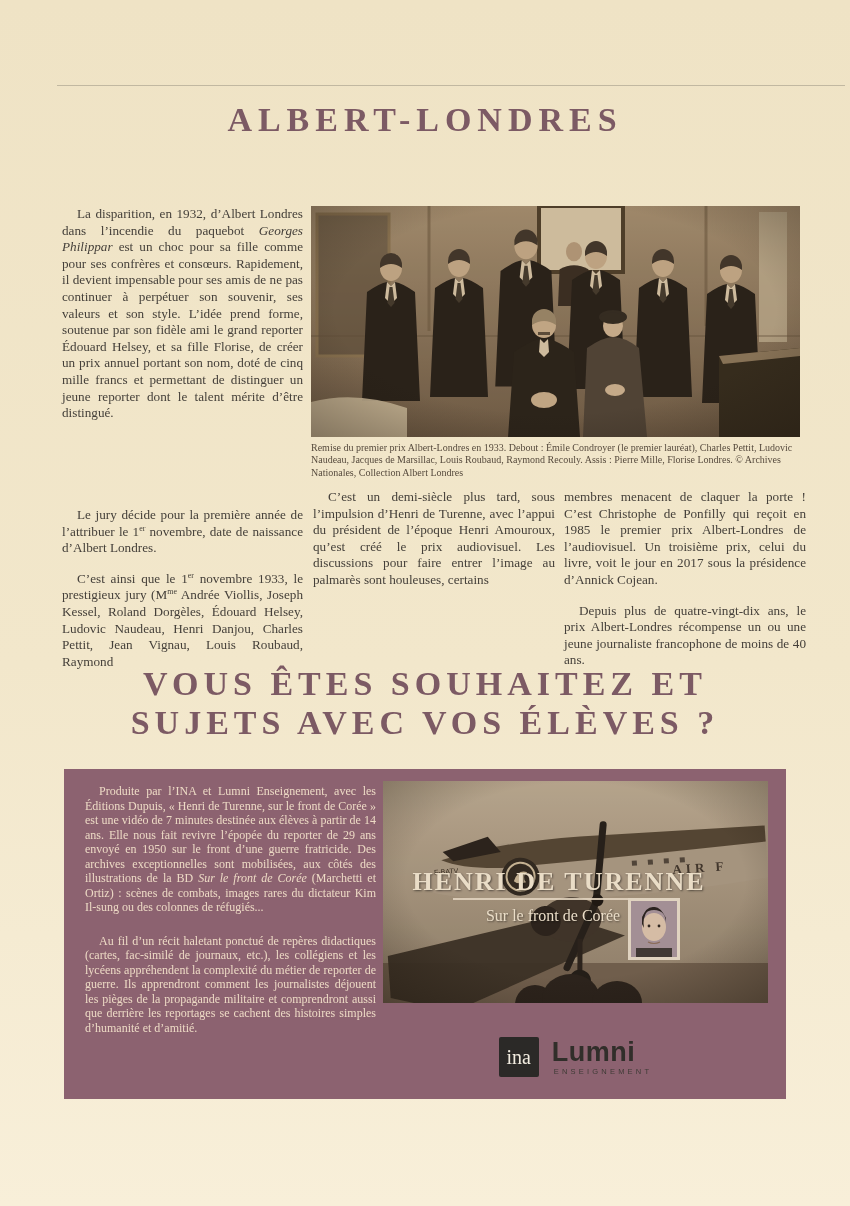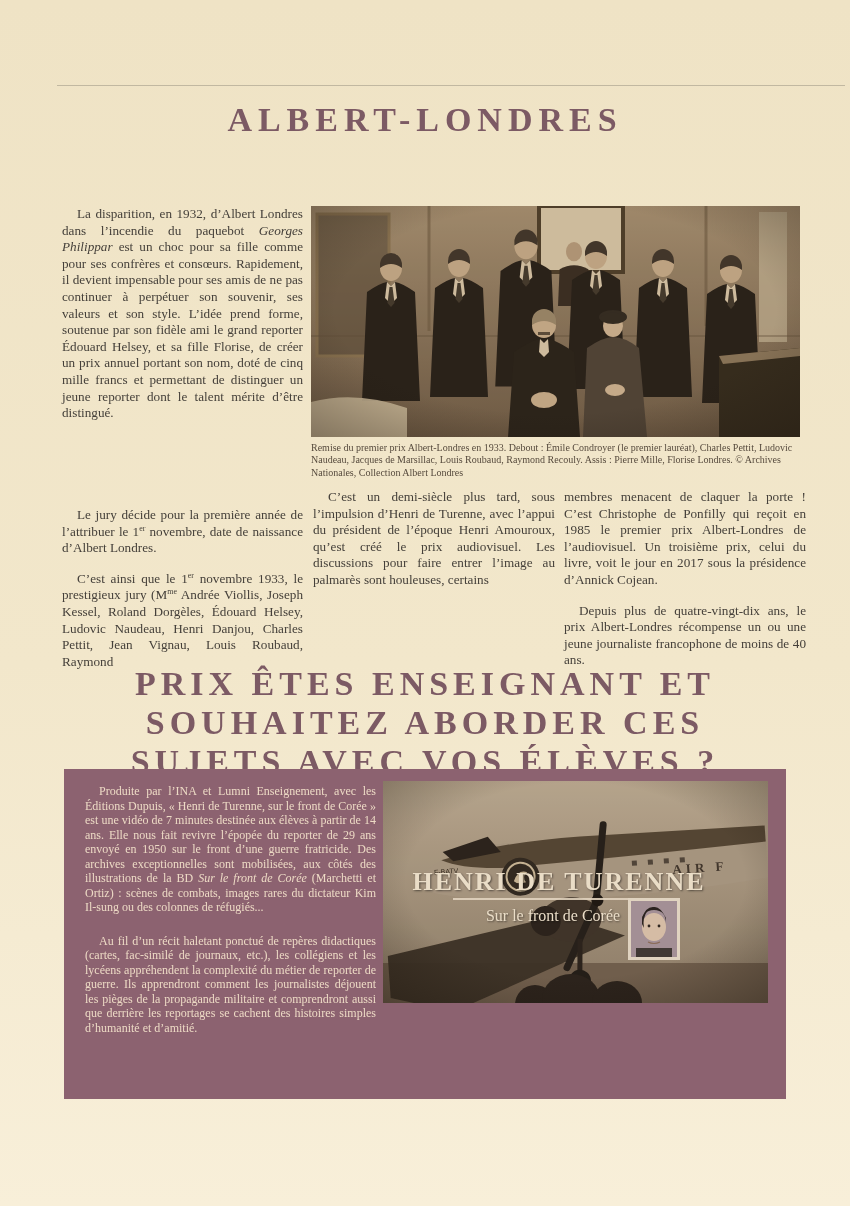--- a/index.html
+++ b/index.html
@@ -171,22 +171,21 @@
   <div class="col col2">
     <p class="indent">C’est un demi-siècle plus tard, sous l’impulsion d’Henri de Turenne, avec l’appui du président de l’époque Henri Amouroux, qu’est créé le prix audiovisuel. Les discussions pour faire entrer l’image au palmarès sont houleuses, certains</p>
   </div>
 
   <div class="col col3">
     <p>membres menacent de claquer la porte ! C’est Christophe de Ponfilly qui reçoit en 1985 le premier prix Albert-Londres de l’audiovisuel. Un troisième prix, celui du livre, voit le jour en 2017 sous la présidence d’Annick Cojean.</p>
     <p class="indent">Depuis plus de quatre-vingt-dix ans, le prix Albert-Londres récompense un ou une jeune journaliste francophone de moins de 40 ans.</p>
   </div>
 
   <div class="section-heading">
-    <div>PRIX ÊTES ENSEIGNANT ET</div>
-    <div>SOUHAITEZ ABORDER CES</div>
+    <div>VOUS ÊTES SOUHAITEZ ET</div>
     <div>SUJETS AVEC VOS ÉLÈVES ?</div>
   </div>
 
   <div class="promo-box">
 
     <div class="promo-text">
       <p class="indent"><span>Produite par l’INA et Lumni Enseignement, avec les Éditions Dupuis, « Henri de Turenne, sur le front de Corée » est une vidéo de 7 minutes destinée aux élèves à partir de 14 ans. Elle nous fait revivre l’épopée du reporter de 29 ans envoyé en 1950 sur le front d’une guerre fratricide. Des archives exceptionnelles sont mobilisées, aux côtés des illustrations de la BD </span><span class="ital">Sur le front de Corée</span><span> (Marchetti et Ortiz) : scènes de combats, images rares du dictateur Kim Il-sung ou des colonnes de réfugiés...</span></p>
       <p class="indent">Au fil d’un récit haletant ponctué de repères didactiques (cartes, fac-similé de journaux, etc.), les collégiens et les lycéens appréhendent la complexité du métier de reporter de guerre. Ils apprendront comment les journalistes déjouent les pièges de la propagande militaire et comprendront aussi que derrière les reportages se cachent des histoires simples d’humanité et d’amitié.</p>
     </div>
 
@@ -251,16 +250,25 @@
           <circle cx="21" cy="28" r="1.4" fill="#2a211c"></circle>
           <circle cx="31" cy="28" r="1.4" fill="#2a211c"></circle>
           <path d="M20,44 Q26,47 32,44" stroke="#8a6a55" stroke-width="1.2" fill="none"></path>
         </g>
         <rect width="385" height="222" fill="#8a7560" opacity="0.08"></rect>
         <rect width="385" height="222" fill="url(#vig2)"></rect>
       </svg>
     </div>
 
 
+    <div class="logos">
+      <div class="ina-box">
+          <span>ina</span>
+        </div>
+      <div class="lumni">
+        <span class="lumni-word">Lumni</span>
+        <span class="lumni-sub">ENSEIGNEMENT</span>
+      </div>
+    </div>
 
   </div>
 
 </div>
 
 </body></html>

